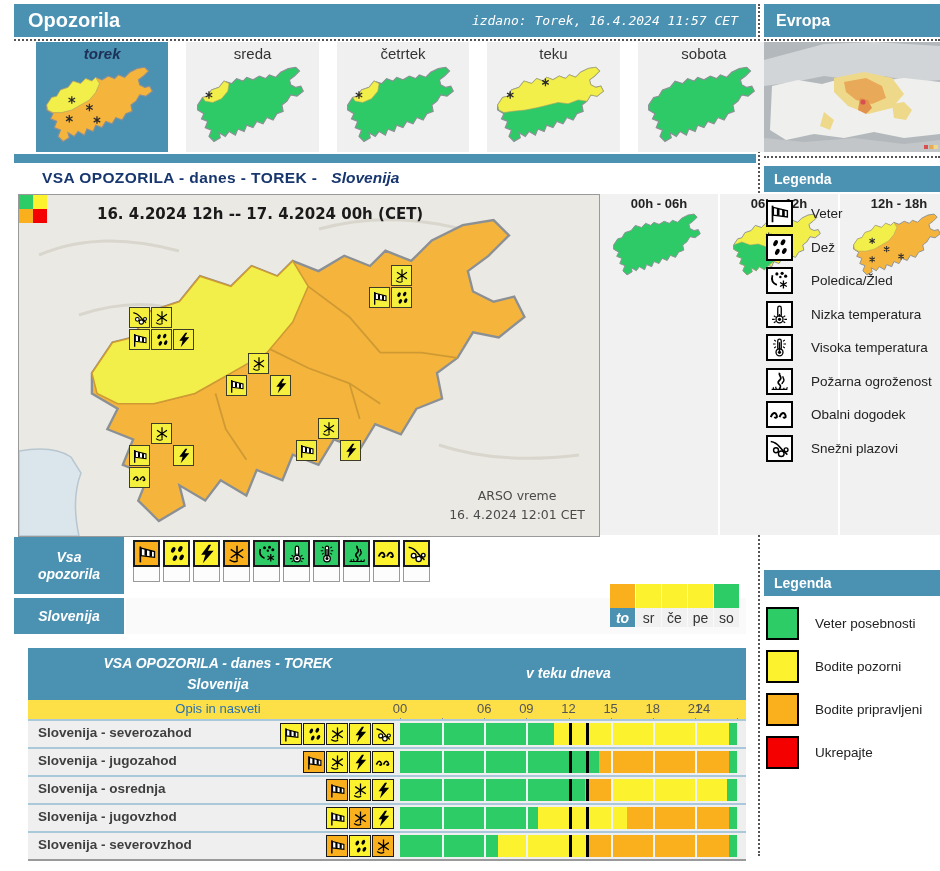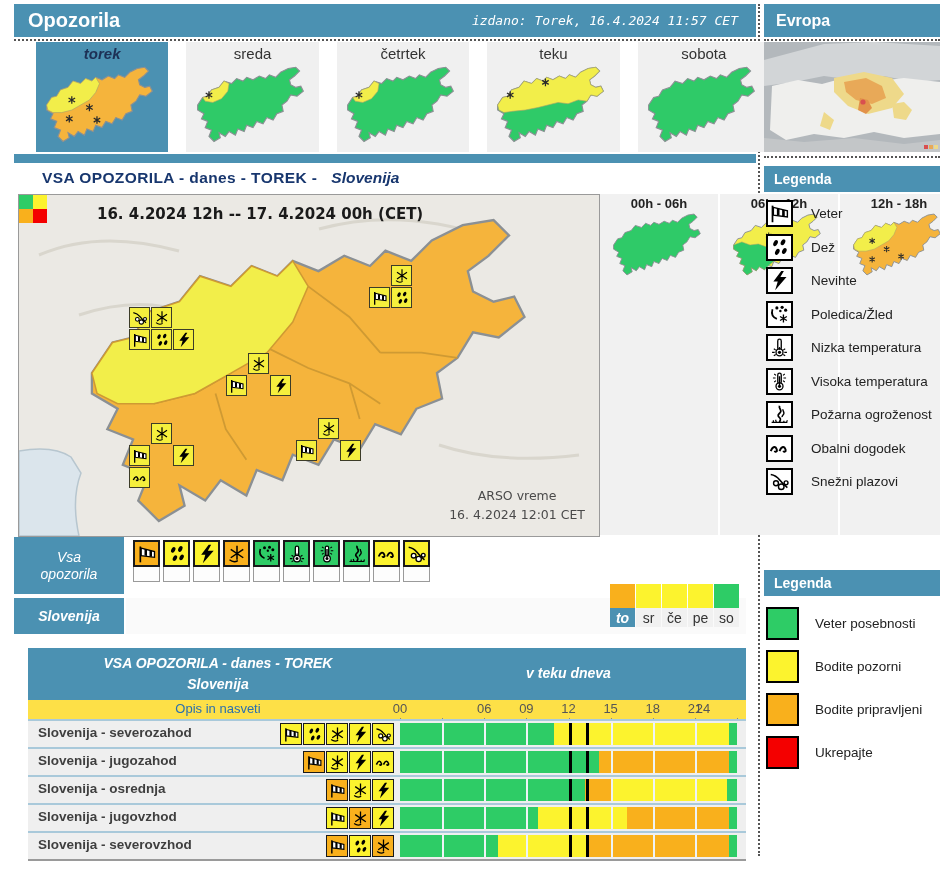--- a/index.html
+++ b/index.html
@@ -43,21 +43,21 @@
   #legend-icons{left:764px;top:197px;width:176px;}
   .li-item{height:33.5px;display:flex;align-items:center;}
   .li-icon{width:27px;height:27px;border:2px solid #000;background:#fff;box-sizing:border-box;display:flex;align-items:center;justify-content:center;margin-left:2px;}
   .li-icon svg{width:21px;height:21px;display:block;}
   .li-label{font-size:13.5px;color:#222;margin-left:18px;}
   #legend-levels{left:764px;top:602px;width:176px;}
   .lv-item{height:43px;display:flex;align-items:center;}
   .lv-swatch{width:33px;height:33px;border:2px solid #000;box-sizing:border-box;margin-left:2px;}
   .lv-label{font-size:13.5px;color:#222;margin-left:16px;}
   
-  #vsa-label{left:14px;top:537px;width:110px;height:57px;color:#fff;display:flex;align-items:center;justify-content:center;text-align:center;font-size:14px;font-weight:normal;font-style:italic;line-height:17px;}
+  #vsa-label{left:14px;top:537px;width:110px;height:57px;color:#fff;display:flex;align-items:center;justify-content:center;text-align:center;font-size:14px;font-weight:bold;font-style:italic;line-height:17px;}
   #vsa-strip{left:133px;top:540px;display:flex;gap:3px;}
   .strip-col{display:flex;flex-direction:column;}
   .strip-icon{width:27px;height:27px;border:2px solid #1a1a1a;box-sizing:border-box;display:flex;align-items:center;justify-content:center;}
   .strip-icon svg{width:20px;height:20px;display:block;}
   .strip-empty{width:27px;height:15px;border:1px solid #9a9a9a;border-top:none;background:#fdfdfd;box-sizing:border-box;}
   
   #slo-label{left:14px;top:598px;width:110px;height:36px;color:#fff;display:flex;align-items:center;justify-content:center;font-size:14px;font-weight:bold;font-style:italic;}
   #slo-band{left:126px;top:598px;width:620px;height:36px;background:#fafafa;}
   #day-squares{left:610px;top:584px;display:flex;gap:1px;}
   .ds-col{width:25px;display:flex;flex-direction:column;gap:0;}
@@ -441,28 +441,20 @@
               <ellipse cx="9.5" cy="17" rx="2.3" ry="3.6" transform="rotate(28 9.5 17)"></ellipse>
               <ellipse cx="17.5" cy="16" rx="2.3" ry="3.6" transform="rotate(28 17.5 16)"></ellipse>
             </g>
           </svg>
         </span>
   <span class="li-label">Dež</span>
       </div>
       <div class="li-item">
         <span class="li-icon">
           <svg viewBox="0 0 24 24">
-            <polygon points="14,1 5,13 10,13 7,23 20,8 13,8 17,1" fill="#000"></polygon>
-          </svg>
-        </span>
-  <span class="li-label">Nevihte</span>
-      </div>
-      <div class="li-item">
-        <span class="li-icon">
-          <svg viewBox="0 0 24 24">
             <g fill="#000">
               <circle cx="9" cy="4.5" r="1.8"></circle>
               <circle cx="15" cy="3.8" r="1.8"></circle>
               <circle cx="19" cy="7" r="1.8"></circle>
               <circle cx="13" cy="8" r="1.4"></circle>
             </g>
             <path d="M4 6q-2.5 8 5 11" stroke="#000" stroke-width="2" fill="none"></path>
             <g stroke="#000" stroke-width="1.5" fill="none">
               <path d="M16.5 12v9M12.6 14.3l7.8 4.5M20.4 14.3l-7.8 4.5"></path>
             </g>

